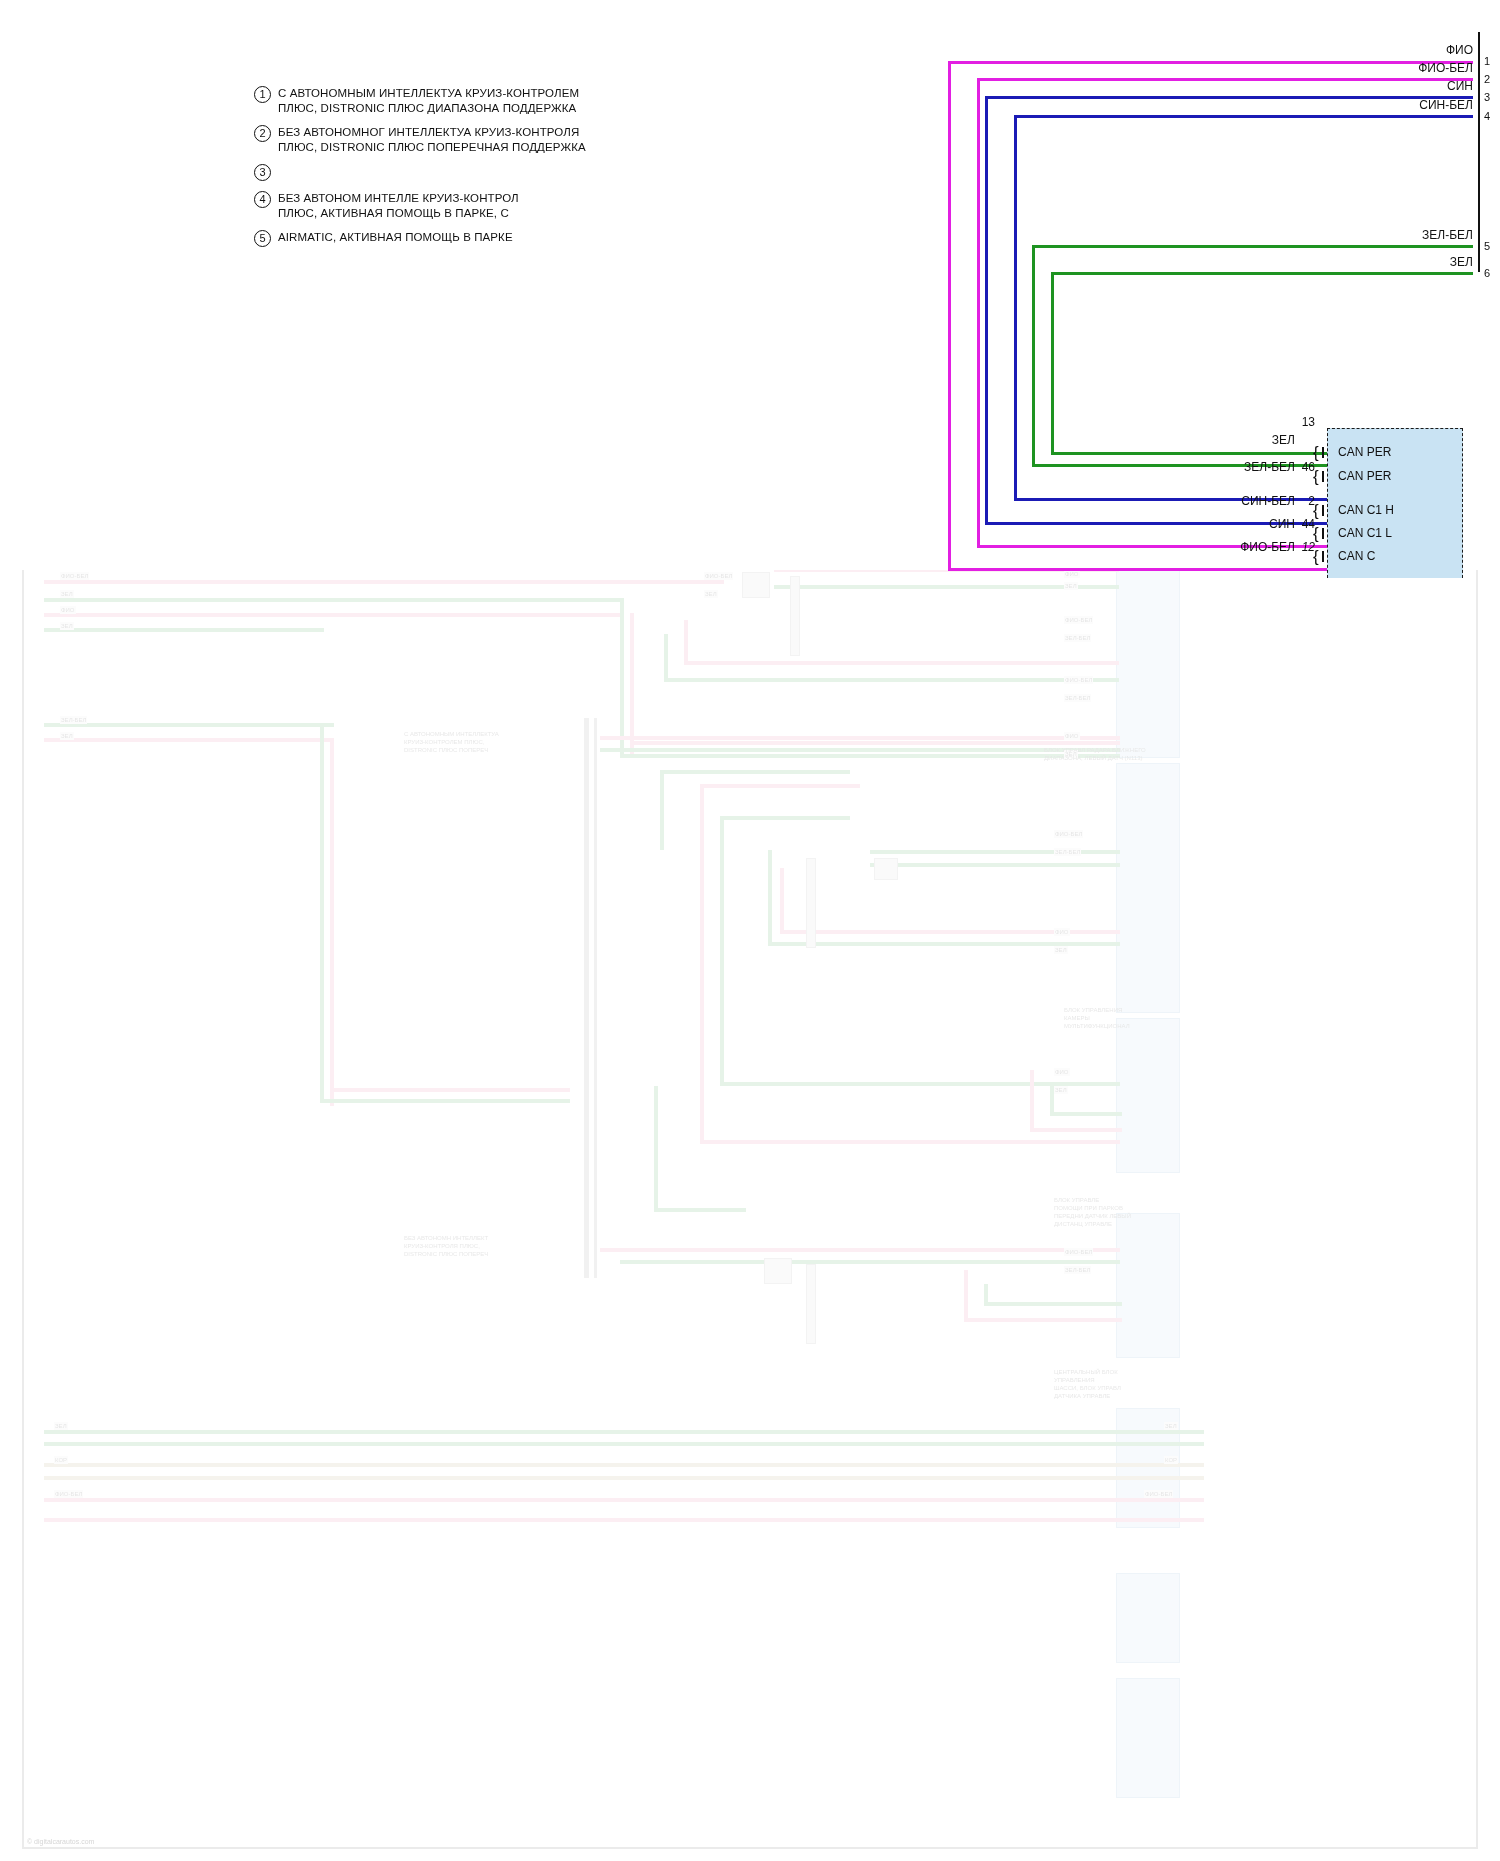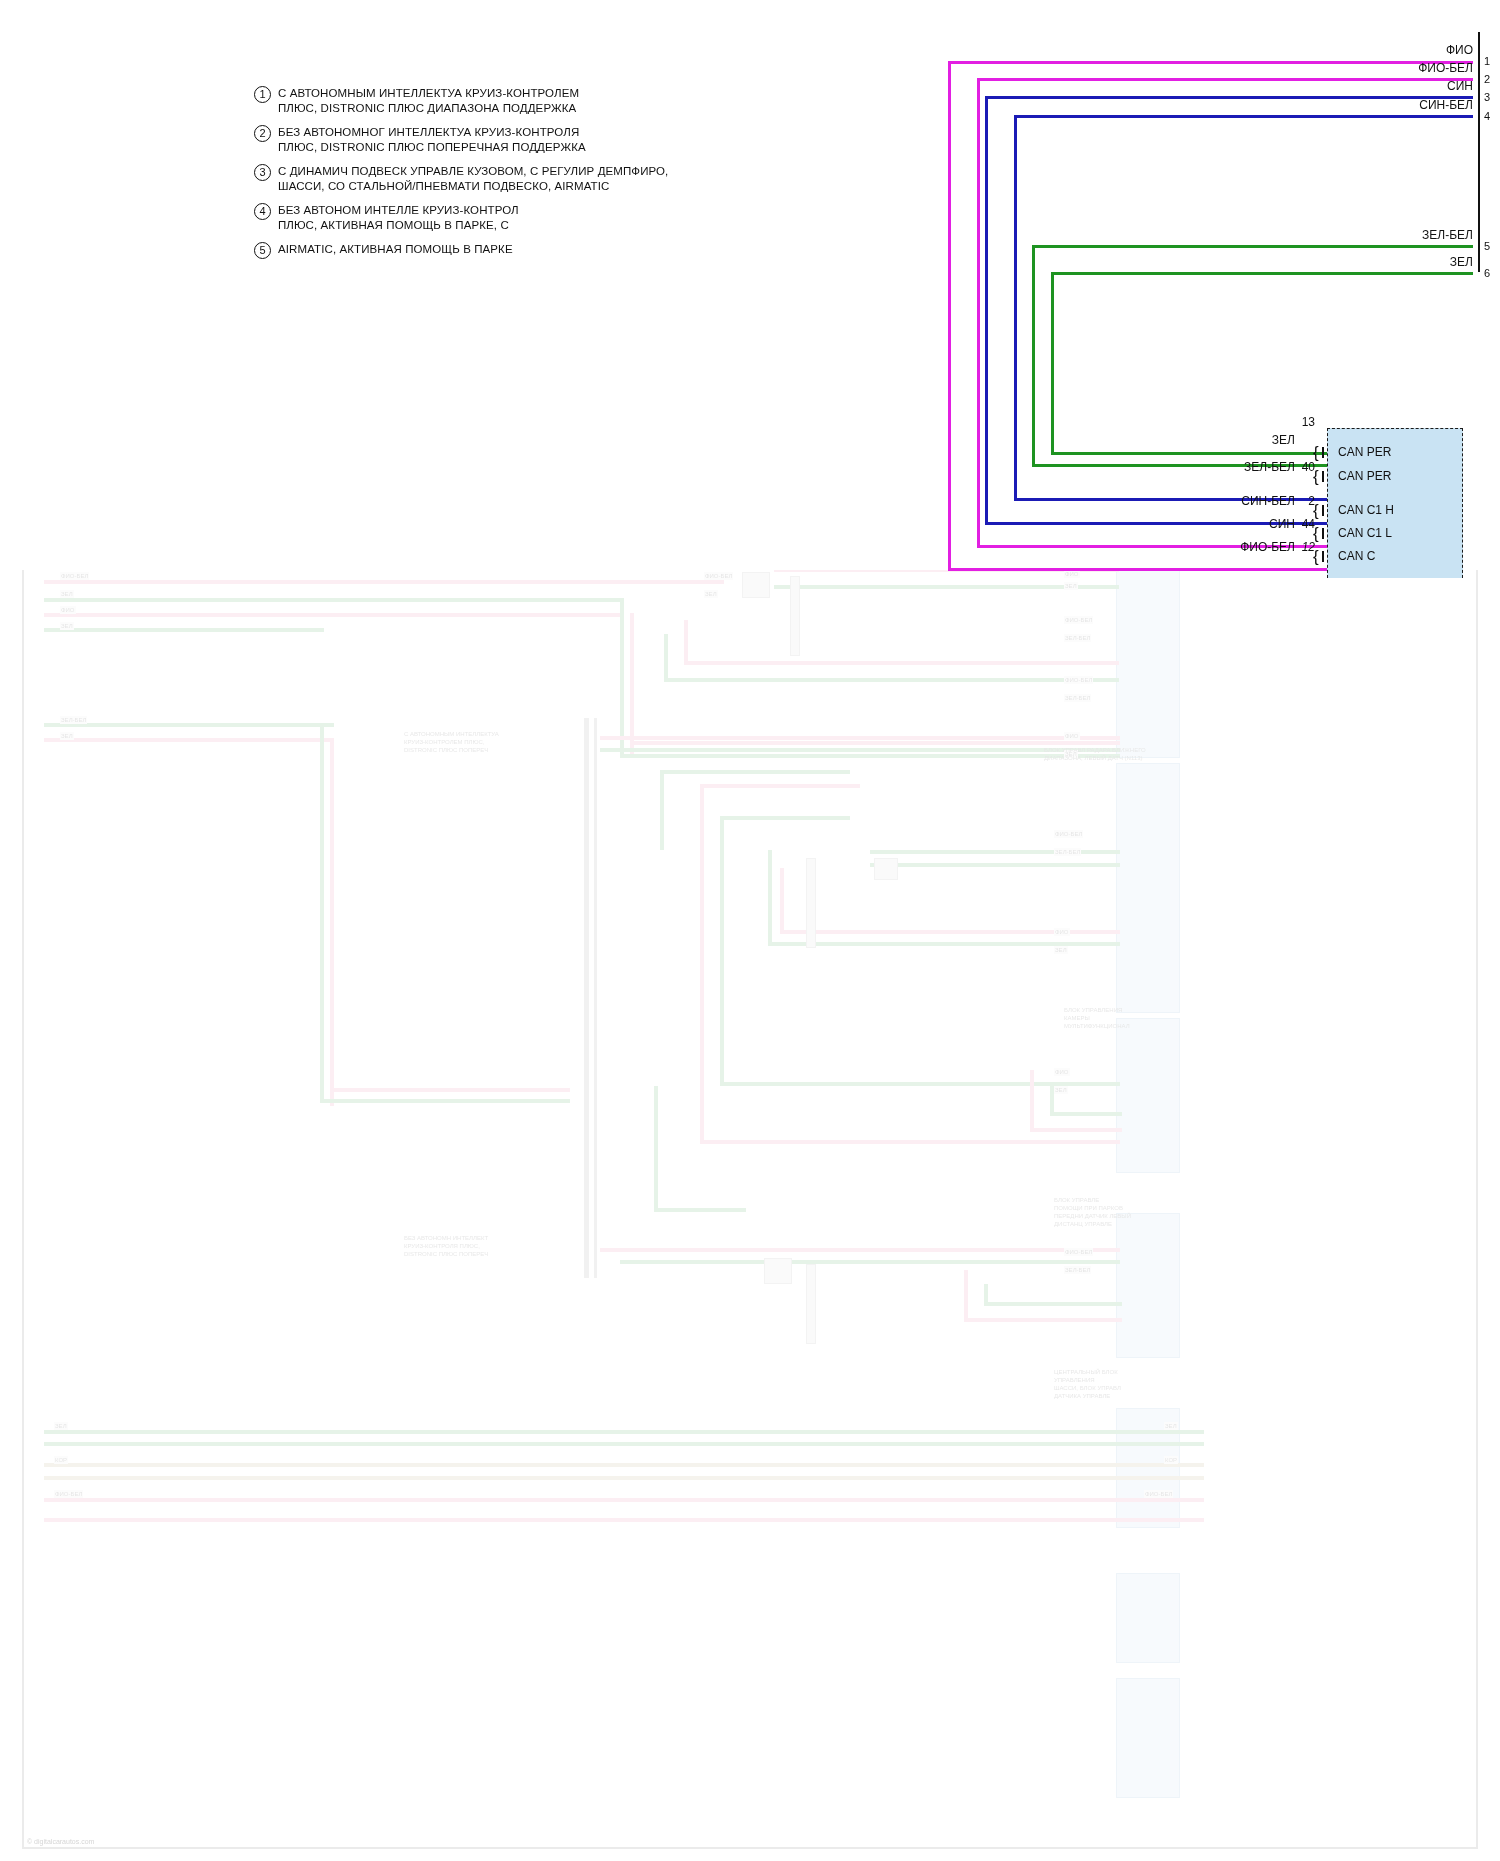--- a/index.html
+++ b/index.html
@@ -308,22 +308,20 @@
       </div>
 
       <div class="legend-row">
         <div class="legend-num">2</div>
         <div class="legend-text">БЕЗ АВТОНОМНОГ ИНТЕЛЛЕКТУА КРУИЗ-КОНТРОЛЯ
 ПЛЮС, DISTRONIC ПЛЮС ПОПЕРЕЧНАЯ ПОДДЕРЖКА</div>
       </div>
 
       <div class="legend-row">
         <div class="legend-num">3</div>
-        <div class="legend-text">С ДИНАМИЧ ПОДВЕСК УПРАВЛЕ КУЗОВОМ, С РЕГУЛИР ДЕМПФИРО,
-ШАССИ, СО СТАЛЬНОЙ/ПНЕВМАТИ ПОДВЕСКО, AIRMATIC</div>
       </div>
 
       <div class="legend-row">
         <div class="legend-num">4</div>
         <div class="legend-text">БЕЗ АВТОНОМ ИНТЕЛЛЕ КРУИЗ-КОНТРОЛ
 ПЛЮС, АКТИВНАЯ ПОМОЩЬ В ПАРКЕ, С</div>
       </div>
 
       <div class="legend-row">
         <div class="legend-num">5</div>
@@ -378,21 +376,21 @@
 
     <div id="can-box"></div>
 
     <div class="wire-label" style="left:1205px;top:434px;width:90px;">ЗЕЛ</div>
     <div class="pin-num" style="left:1285px;top:416px;width:30px;">13</div>
     <div class="conn-tick" style="left:1322px;top:447px;"></div>
     <div class="brace" style="left:1313px;top:446px;">{</div>
     <div class="can-pin-label" style="left:1338px;top:446px;">CAN PER</div>
 
     <div class="wire-label" style="left:1205px;top:461px;width:90px;">ЗЕЛ-БЕЛ</div>
-    <div class="pin-num" style="left:1285px;top:461px;width:30px;">40</div>
+    <div class="pin-num" style="left:1285px;top:461px;width:30px;">46</div>
     <div class="conn-tick" style="left:1322px;top:471px;"></div>
     <div class="brace" style="left:1313px;top:470px;">{</div>
     <div class="can-pin-label" style="left:1338px;top:470px;">CAN PER</div>
 
     <div class="wire-label" style="left:1205px;top:495px;width:90px;">СИН-БЕЛ</div>
     <div class="pin-num" style="left:1285px;top:495px;width:30px;">2</div>
     <div class="conn-tick" style="left:1322px;top:505px;"></div>
     <div class="brace" style="left:1313px;top:504px;">{</div>
     <div class="can-pin-label" style="left:1338px;top:504px;">CAN C1 H</div>
 

